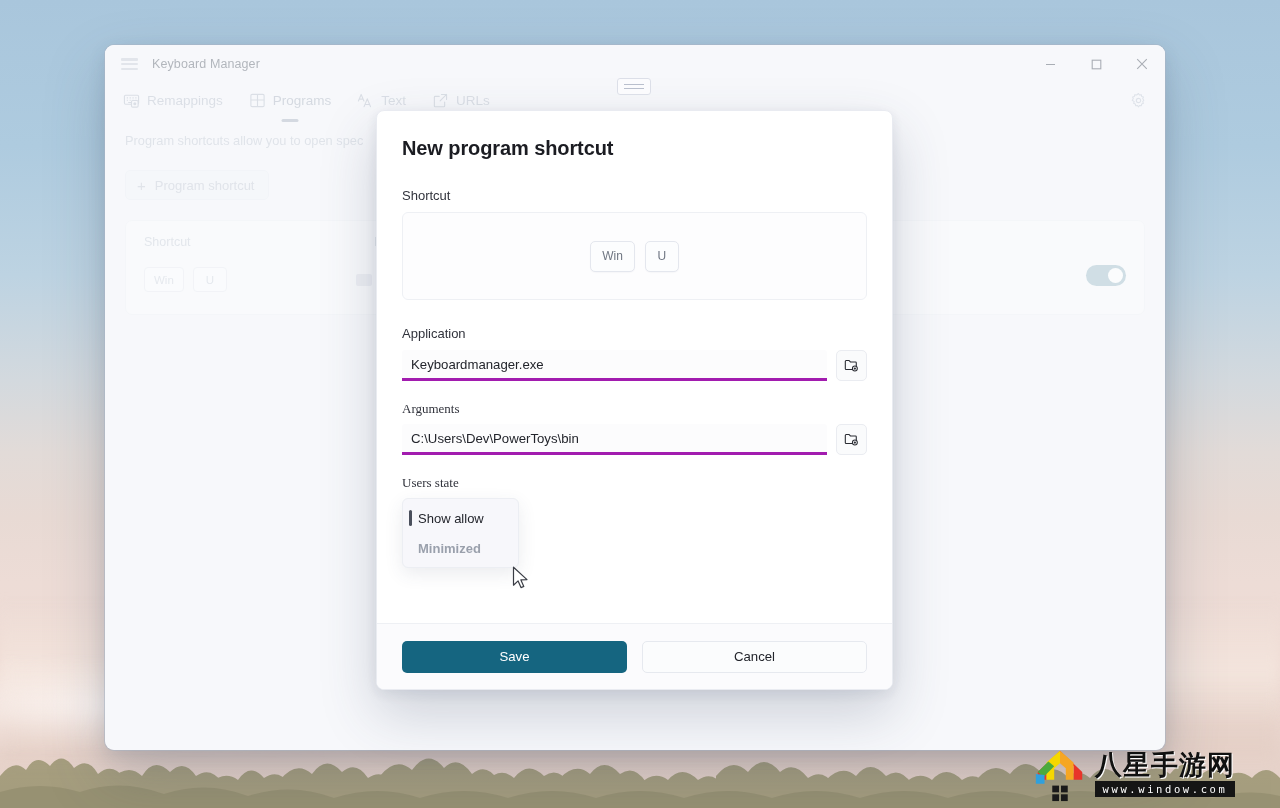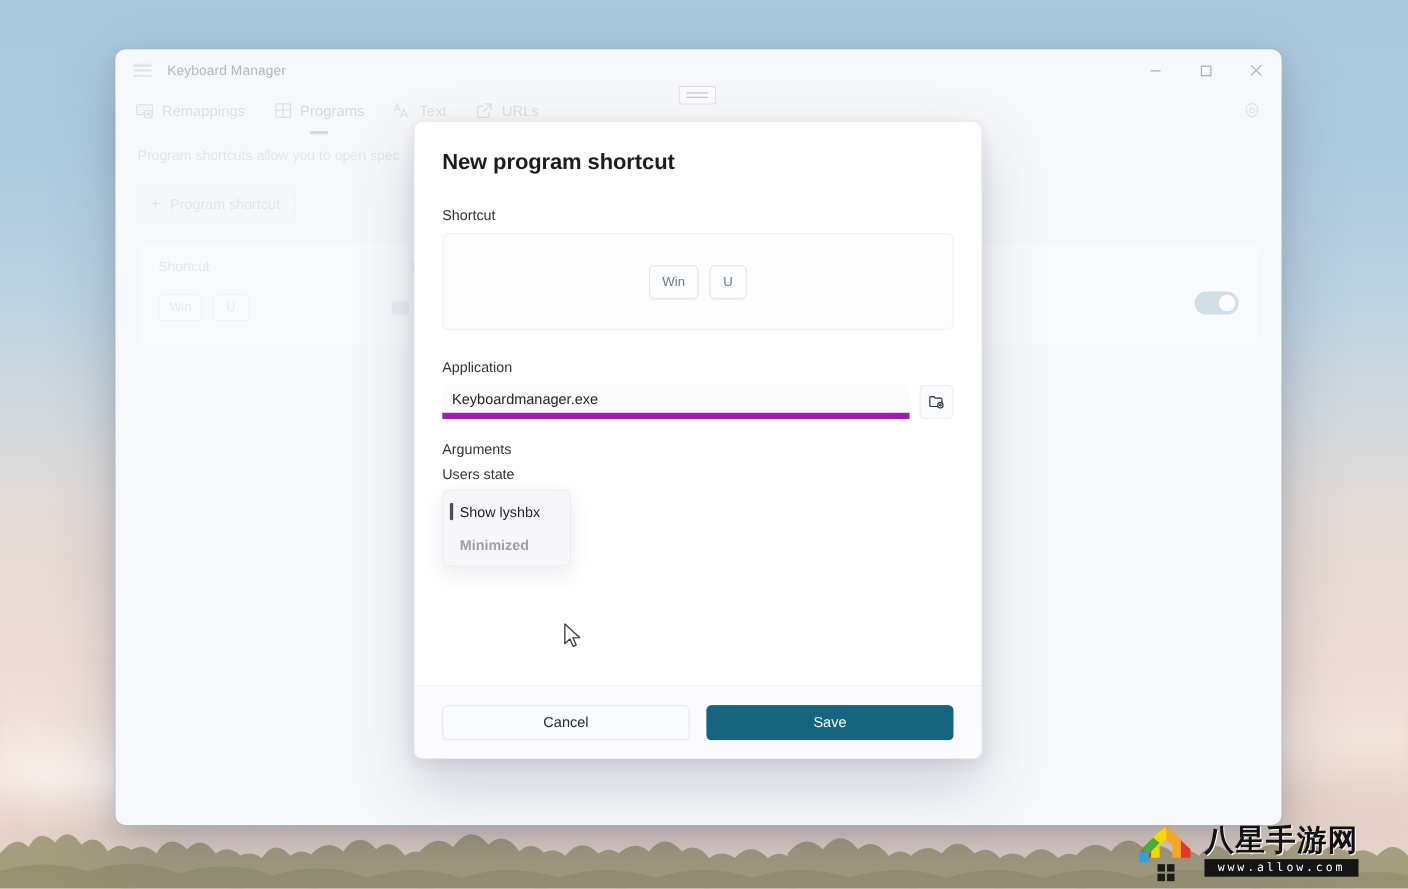--- a/index.html
+++ b/index.html
@@ -234,38 +234,38 @@
     border-radius: 5px;
     background: #fcfdfe;
     font-size: 12px; color: #6f7682;
     box-shadow: 0 1px 1px rgba(90,100,120,.04);
   }
   .row-input { display: flex; align-items: flex-end; gap: 9px; margin-bottom: 20px; }
   .txt {
     flex: 1;
     height: 31px;
     border: none;
-    border-bottom: 6px solid #a21caf;
+    border-bottom: 3px solid #a21caf;
     background: #fcfcfd;
     border-radius: 3px 3px 0 0;
     padding: 0 9px;
     font-size: 13.2px; color: #23252c;
     font-family: "Liberation Sans", sans-serif;
     outline: none;
   }
   .browse-btn {
     width: 31px; height: 31px;
     border: 1px solid #eaecf1;
     border-radius: 5px;
     background: #fafbfc;
     display: flex; align-items: center; justify-content: center;
     color: #2a2c33;
     flex: none;
   }
-  .label-tight { margin-bottom: 7px; }
+  .label-tight { margin-bottom: 7px; font-family: Liberation Serif, serif; }
 
   
   .dd-wrap { position: relative; }
   .dd-popup {
     position: absolute; left: 0; top: 0;
     width: 117px;
     background: #f7f7fb;
     border: 1px solid #eceef3;
     border-radius: 6px;
     box-shadow: 0 6px 18px rgba(60,70,95,.10);
@@ -473,40 +473,50 @@
           <svg width="15" height="15" viewBox="0 0 16 16">
             <path d="M1.4 3.6a.9.9 0 0 1 .9-.9h3.2l1.3 1.5h5.4a.9.9 0 0 1 .9.9v6.3a.9.9 0 0 1-.9.9H2.3a.9.9 0 0 1-.9-.9z" stroke="currentColor" stroke-width="1.15" fill="none" stroke-linejoin="round"></path>
             <circle cx="11.6" cy="11.2" r="2.6" fill="#fafbfc" stroke="currentColor" stroke-width="1.1"></circle>
             <circle cx="11.6" cy="11.2" r="1.2" fill="currentColor"></circle>
           </svg>
         </div>
       </div>
 
       <div class="field-label label-tight">Arguments</div>
 
+      <div class="row-input">
+        <input class="txt" type="text" value="C:\Users\Dev\PowerToys\bin" style="">
+        <div class="browse-btn">
+          <svg width="15" height="15" viewBox="0 0 16 16">
+            <path d="M1.4 3.6a.9.9 0 0 1 .9-.9h3.2l1.3 1.5h5.4a.9.9 0 0 1 .9.9v6.3a.9.9 0 0 1-.9.9H2.3a.9.9 0 0 1-.9-.9z" stroke="currentColor" stroke-width="1.15" fill="none" stroke-linejoin="round"></path>
+            <circle cx="11.6" cy="11.2" r="2.6" fill="#fafbfc" stroke="currentColor" stroke-width="1.1"></circle>
+            <circle cx="11.6" cy="11.2" r="1.2" fill="currentColor"></circle>
+          </svg>
+        </div>
+      </div>
 
       <div class="field-label label-tight">Users state</div>
       <div class="dd-wrap" style="height:70px;">
         <div class="dd-popup">
           <div class="dd-item selected">
-            <span>Show lyshbx</span>
+            <span>Show allow</span>
           </div>
           <div class="dd-item muted">
             <span>Minimized</span>
           </div>
         </div>
       </div>
     </div>
 
     <div class="dlg-footer">
+      <div class="btn btn-primary">
+        <span>Save</span>
+      </div>
       <div class="btn btn-secondary">
         <span>Cancel</span>
-      </div>
-      <div class="btn btn-primary">
-        <span>Save</span>
       </div>
     </div>
   </div>
 
   <div style="position:absolute;left:617px;top:78px;width:34px;height:17px;border-radius:3px;background:#fbfbfd;border:1px solid #dcdfe8;display:flex;flex-direction:column;justify-content:center;align-items:center;gap:2.5px;">
     <i style="display:block;width:20px;height:1.5px;background:#b9bfcd;"></i>
     <i style="display:block;width:20px;height:1.5px;background:#b9bfcd;"></i>
   </div>
 
   <svg id="cursor" width="18" height="26" viewBox="0 0 18 26">
@@ -520,17 +530,17 @@
       <path d="M30 6 L16 18 L16 36 L24 36 L24 24 L30 19 Z" fill="#f5d800"></path>
       <path d="M7 28 L18 17 L24 22 L13 33 Z" fill="#4aaa3c"></path>
       <path d="M5 30 L5 40 L14 40 L14 31 Z" fill="#2fa0dd"></path>
       <rect x="22" y="42" width="7" height="7" fill="#1a1a1a"></rect>
       <rect x="31" y="42" width="7" height="7" fill="#1a1a1a"></rect>
       <rect x="22" y="51" width="7" height="7" fill="#1a1a1a"></rect>
       <rect x="31" y="51" width="7" height="7" fill="#1a1a1a"></rect>
     </svg>
     <div class="wm-right">
       <div class="wm-cn">八星手游网</div>
-      <div class="wm-url">www.allow.com</div>
+      <div class="wm-url">www.window.com</div>
     </div>
   </div>
 
 </div>
 
 </body></html>

